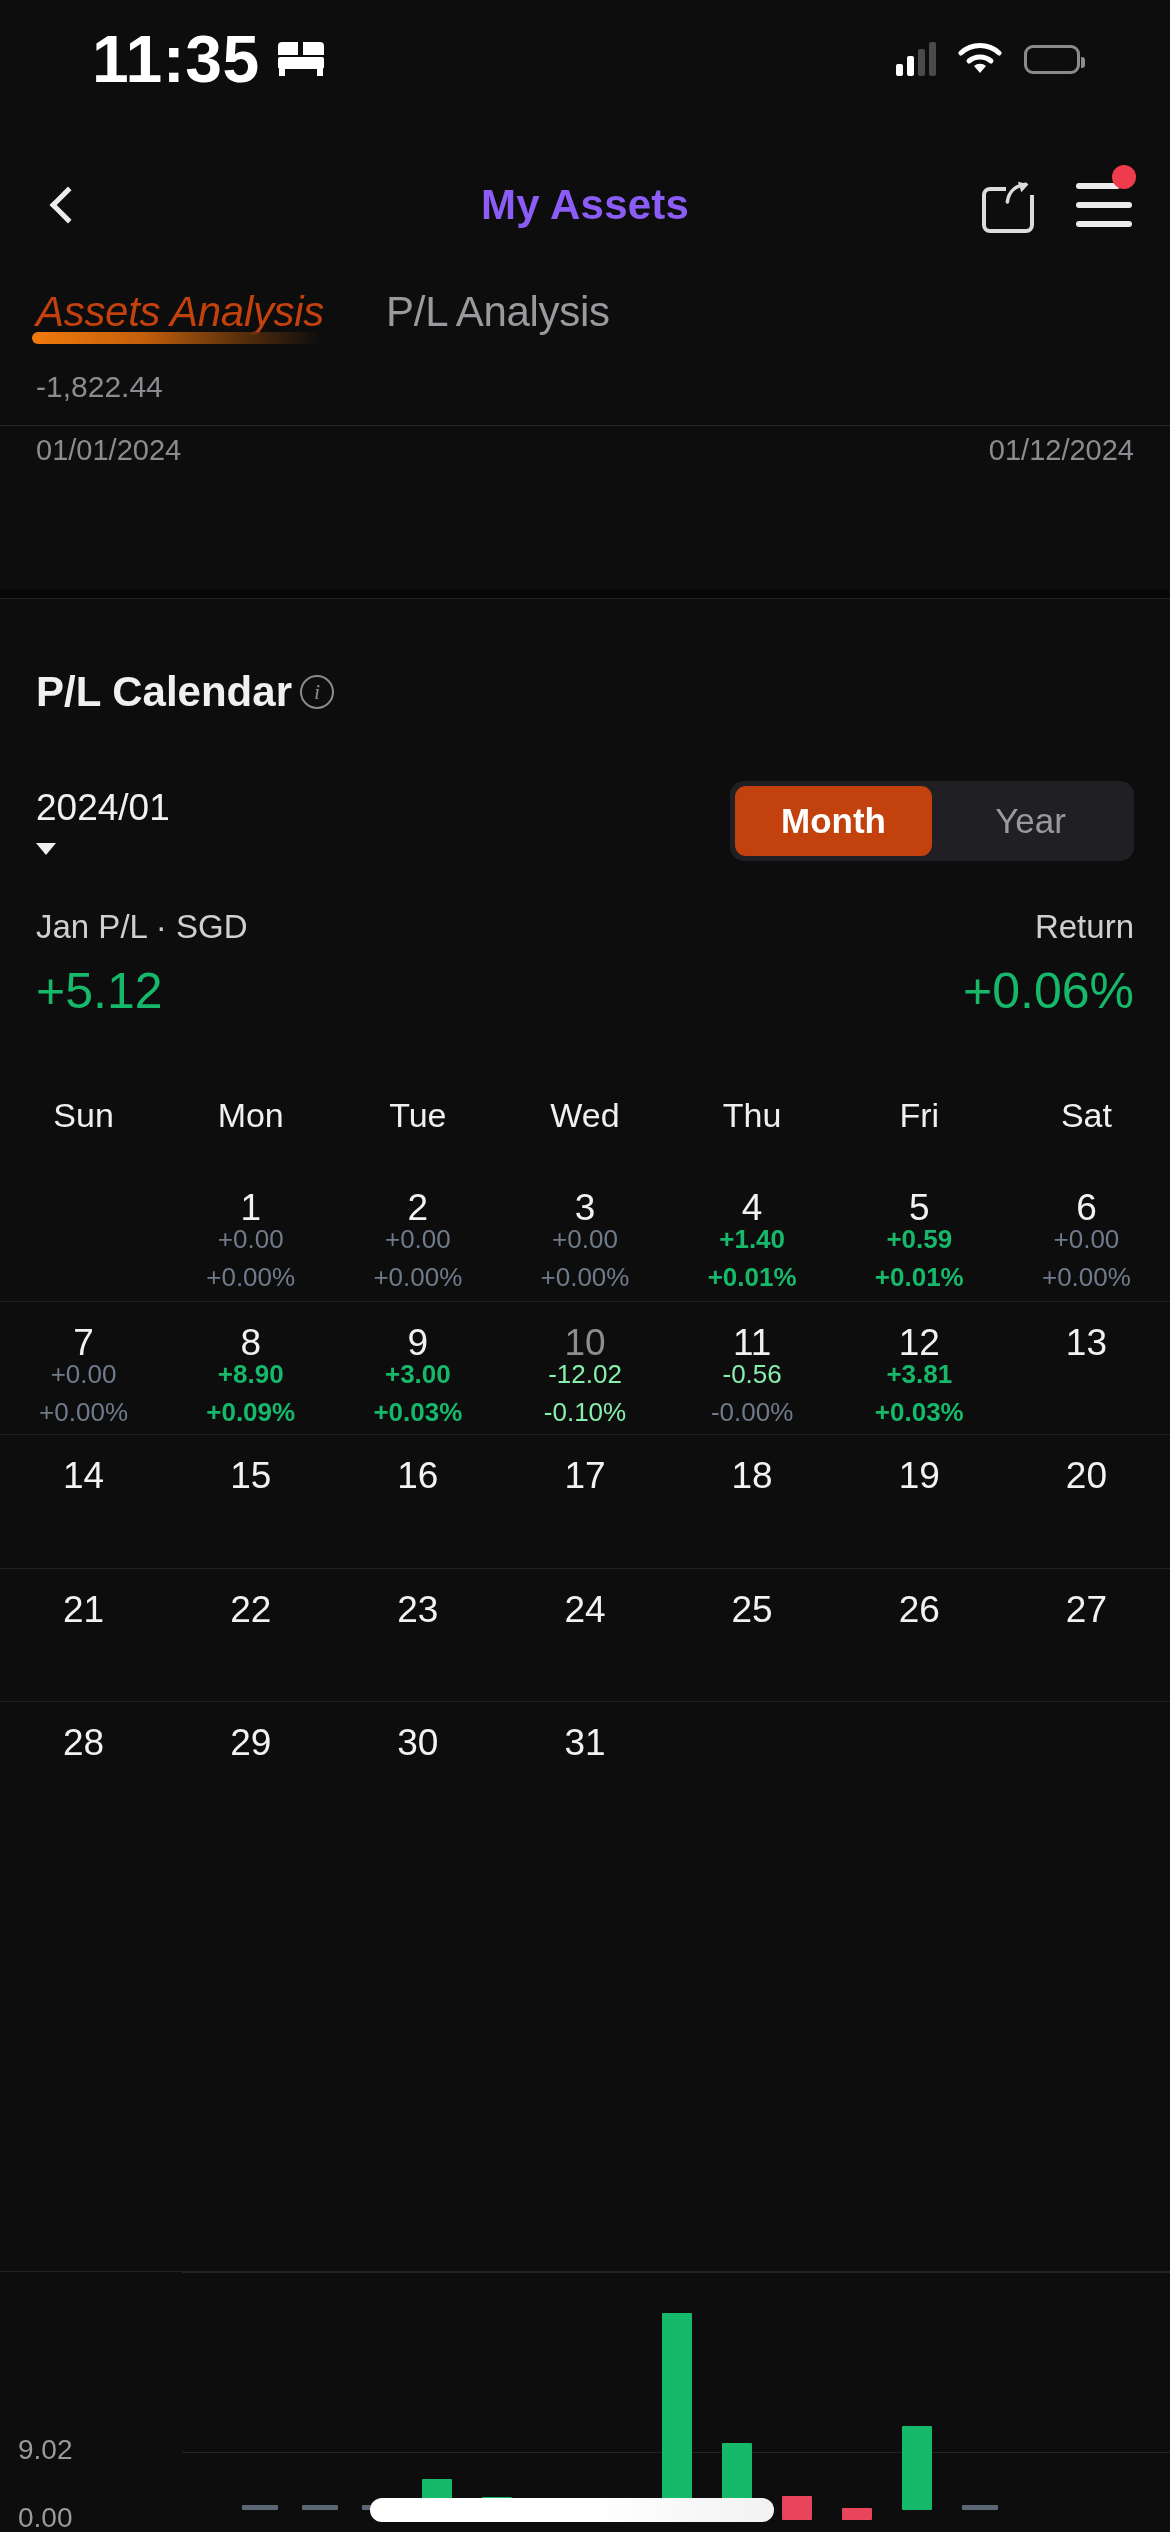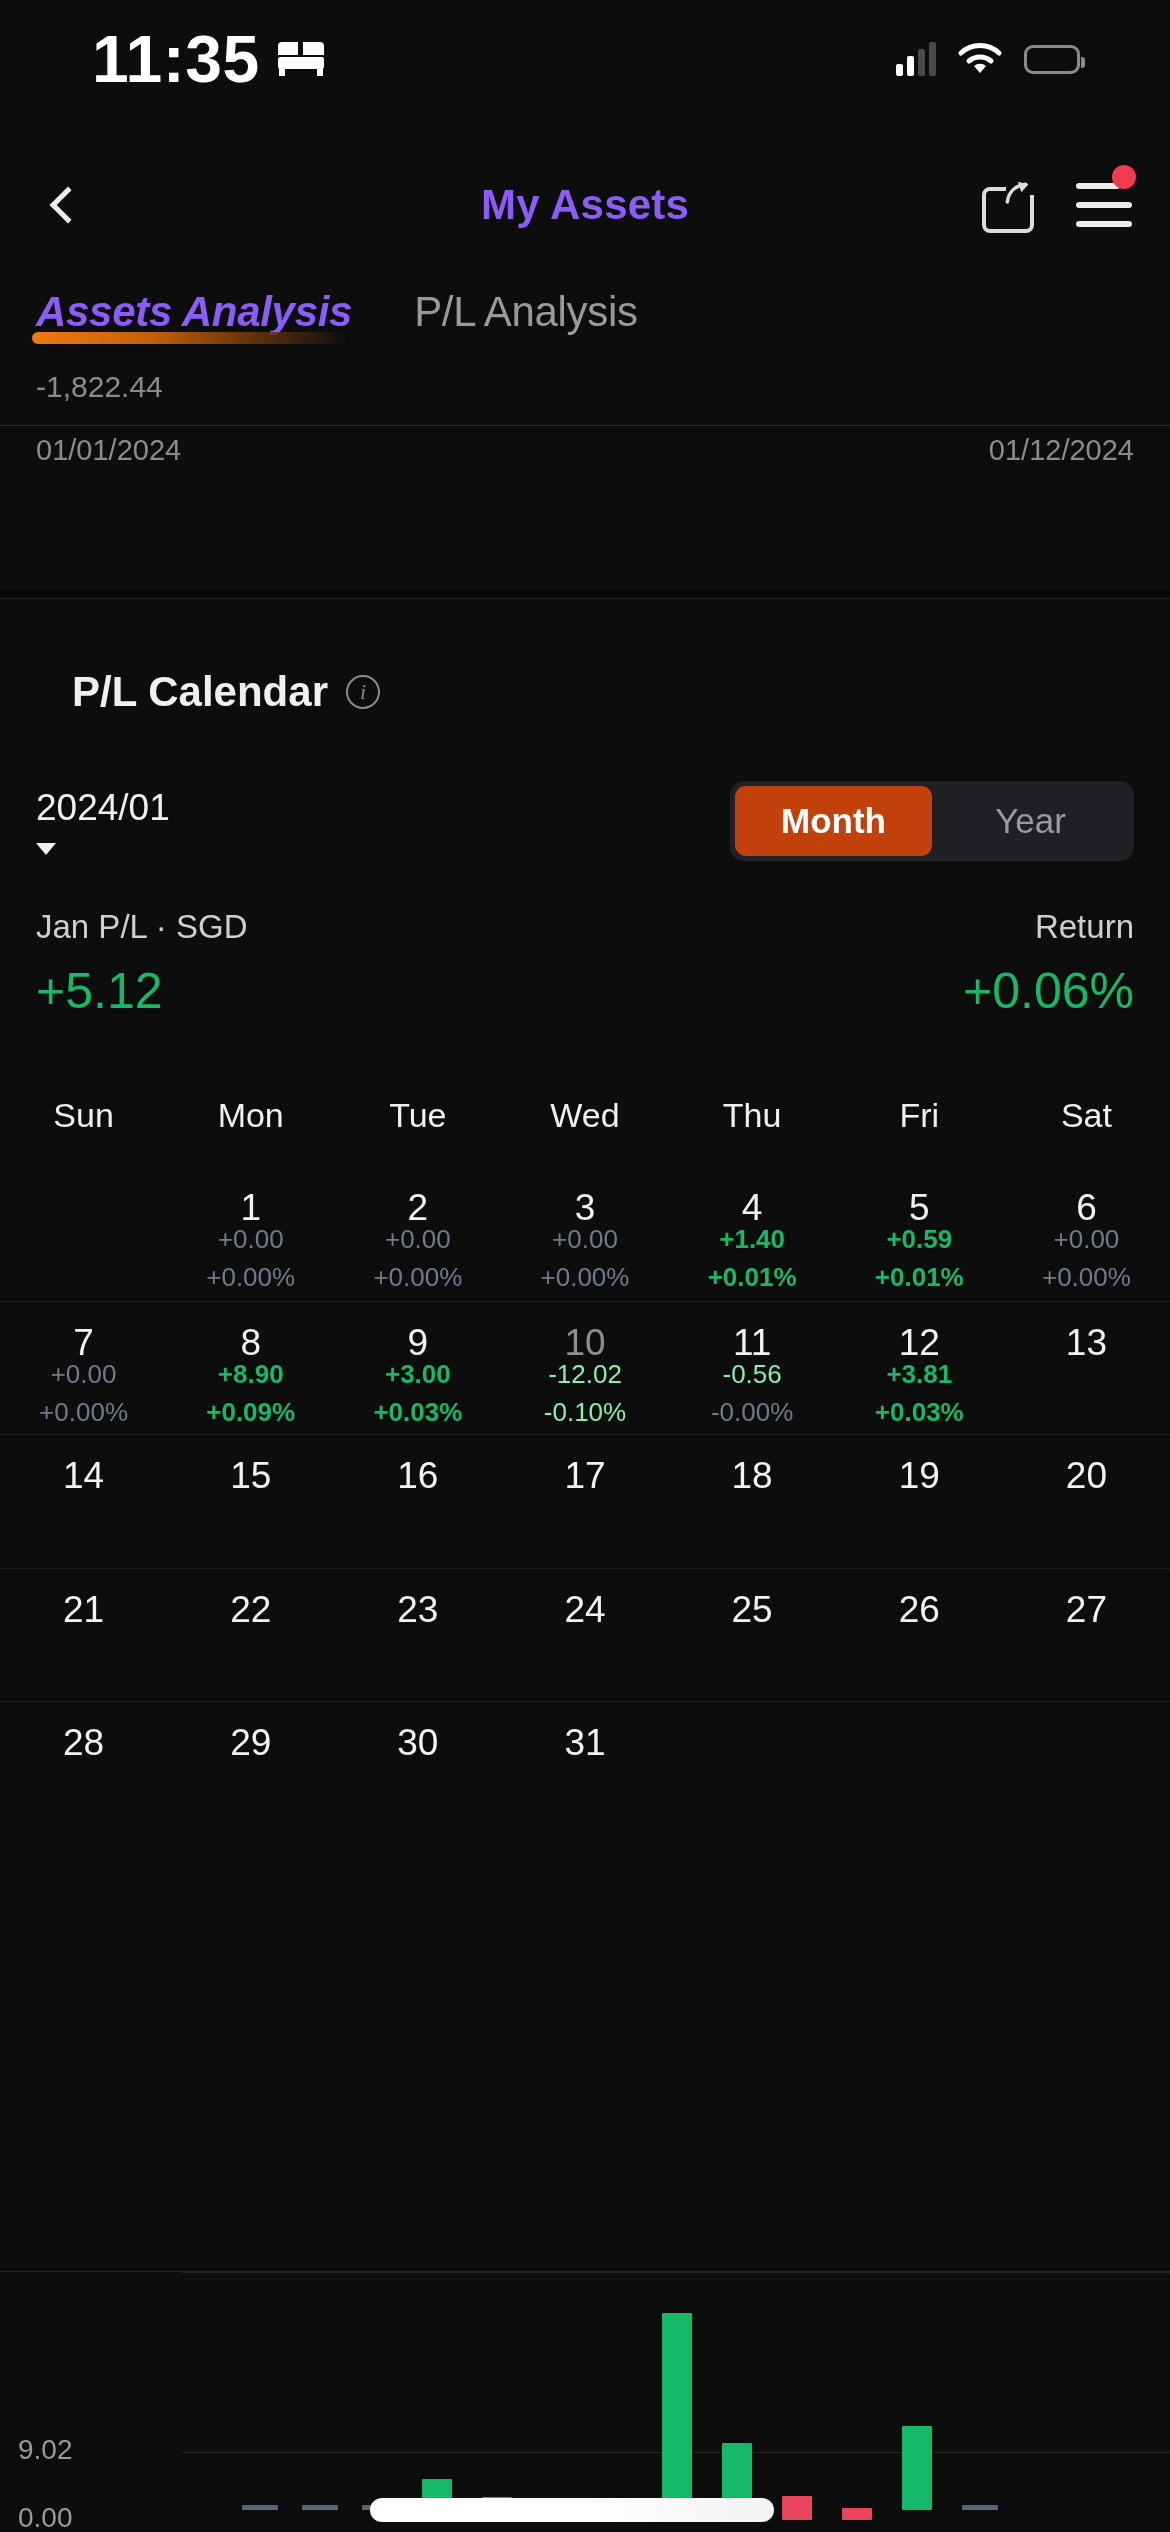--- a/index.html
+++ b/index.html
@@ -55,35 +55,35 @@
   .menu-icon { width:56px; height:44px; position:relative; display:flex; flex-direction:column; justify-content:space-between; }
   .menu-icon i { display:block; height:6px; background:#ececec; border-radius:3px; }
   .menu-icon i:nth-child(1){ width:44px; }
   .menu-icon i:nth-child(2){ width:56px; }
   .menu-icon i:nth-child(3){ width:56px; }
   .badge-dot { position:absolute; top:-18px; right:-4px; width:24px; height:24px; border-radius:50%; background:#ef3b4e; }
 
   
   .tabs { position:absolute; top:288px; left:0; width:1170px; height:84px; display:flex; align-items:flex-start; padding-left:36px; gap:62px; }
   .tab { position:relative; padding-bottom:14px; }
-  .tab .tab-label { font-size:42px; font-weight:700; font-style:italic; color:#8b5cf6; letter-spacing:-0.3px; }
+  .tab .tab-label { font-size:42px; font-weight:400; font-style:italic; color:#c2410c; letter-spacing:-0.3px; }
   .tab.inactive .tab-label { font-weight:400; font-style:normal; color:#9a9a9e; }
   .tab.active .underline {
     position:absolute; left:-4px; bottom:6px; width:100%; height:12px; border-radius:7px;
     background: linear-gradient(90deg, #f07a0c 0%, #c4600b 38%, #5a2f0c 72%, rgba(13,13,14,0) 100%);
   }
   .tail-value { position:absolute; top:370px; left:36px; font-size:30px; color:#8c8c90; }
   .tail-divider { position:absolute; top:425px; left:0; width:1170px; height:1px; background:#2a2a2c; }
   .tail-dates { position:absolute; top:434px; left:0; width:1170px; display:flex; justify-content:space-between; padding:0 36px; }
   .tail-dates span { font-size:29px; color:#8c8c90; }
   .section-gap { position:absolute; top:590px; left:0; width:1170px; height:8px; background:#070708; }
   .section-gap-line { position:absolute; top:598px; left:0; width:1170px; height:1px; background:#232325; }
 
   
-  .pl-header { position:absolute; top:668px; left:36px; display:flex; align-items:center; gap:18px;margin-left:36px; }
+  .pl-header { position:absolute; top:668px; left:36px; display:flex; align-items:center; gap:8px; }
   .pl-title { font-size:42px; font-weight:700; color:#f0f0f0; }
   .info-icon { width:34px; height:34px; border:2px solid #8b8b8e; border-radius:50%; display:flex; align-items:center; justify-content:center; font-size:22px; color:#8b8b8e; font-family:"Liberation Serif", serif; font-style:italic; }
 
   .pl-controls { position:absolute; top:778px; left:0; width:1170px; height:86px; padding:0 36px; display:flex; align-items:center; justify-content:space-between; }
   .month-select { display:flex; gap:8px;flex-direction:column; }
   .month-select .ms-label { font-size:37px; color:#f0f0f0; }
   .caret { width:0; height:0; border-left:10px solid transparent; border-right:10px solid transparent; border-top:12px solid #f0f0f0; margin-top:6px; }
   .segmented { display:flex; background:#202024; border-radius:14px; padding:5px; width:404px; height:80px; }
   .seg { flex:1; display:flex; align-items:center; justify-content:center; border-radius:11px; font-size:35px; color:#9a9a9e; }
   .seg.on { background:#c2410c; color:#ffffff; font-weight:700; }

